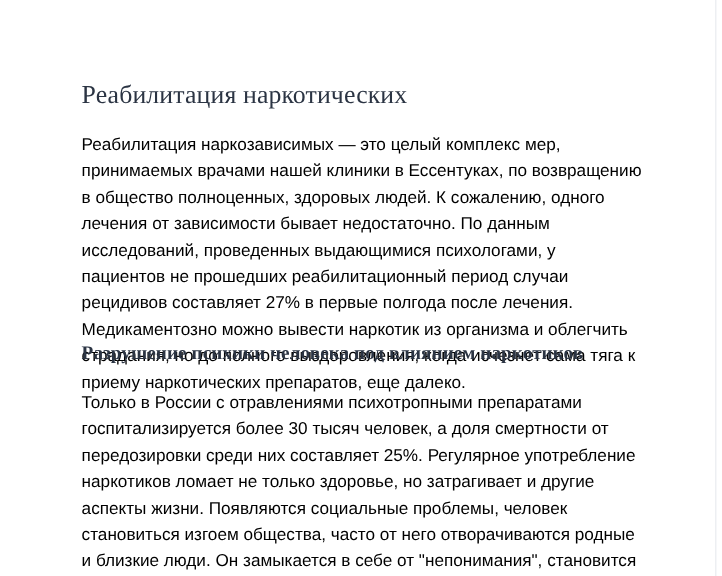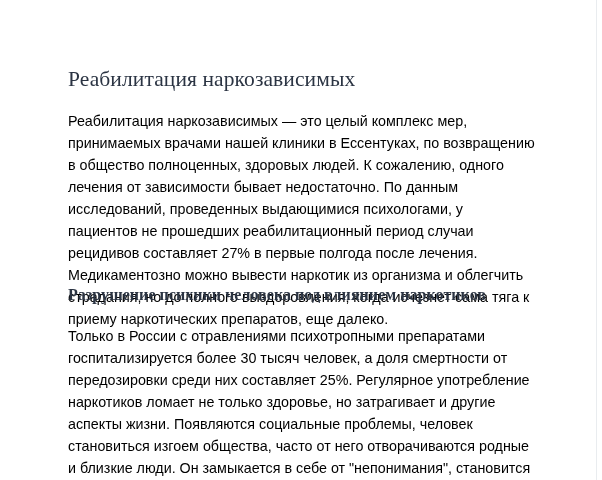--- a/index.html
+++ b/index.html
@@ -90,21 +90,21 @@
 </style>
 </head>
 <body>
 
 <div id="page">
 
   <div id="right-rule"></div>
 
   <article id="article">
 
-    <h1 class="page-title">Реабилитация наркозависимых</h1>
+    <h1 class="page-title">Реабилитация наркотических</h1>
 
     <p class="body-para" id="para-1">Реабилитация наркозависимых — это целый комплекс мер, принимаемых врачами нашей клиники в Ессентуках, по возвращению в общество полноценных, здоровых людей. К сожалению, одного лечения от зависимости бывает недостаточно. По данным исследований, проведенных выдающимися психологами, у пациентов не прошедших реабилитационный период случаи рецидивов составляет 27% в первые полгода после лечения. Медикаментозно можно вывести наркотик из организма и облегчить страдания, но до полного выздоровления, когда исчезнет сама тяга к приему наркотических препаратов, еще далеко.</p>
 
     <h2 class="section-heading">Разрушение психики человека под влиянием наркотиков</h2>
 
     <p class="body-para" id="para-2">Только в России с отравлениями психотропными препаратами госпитализируется более 30 тысяч человек, а доля смертности от передозировки среди них составляет 25%. Регулярное употребление наркотиков ломает не только здоровье, но затрагивает и другие аспекты жизни. Появляются социальные проблемы, человек становиться изгоем общества, часто от него отворачиваются родные и близкие люди. Он замыкается в себе от "непонимания", становится раздраженным, вспыльчивым, его характер меняется. Меняется и духовная составляющая: пациент не понимает, для чего живет, уходит в</p>
 
   </article>
 
 </div>

